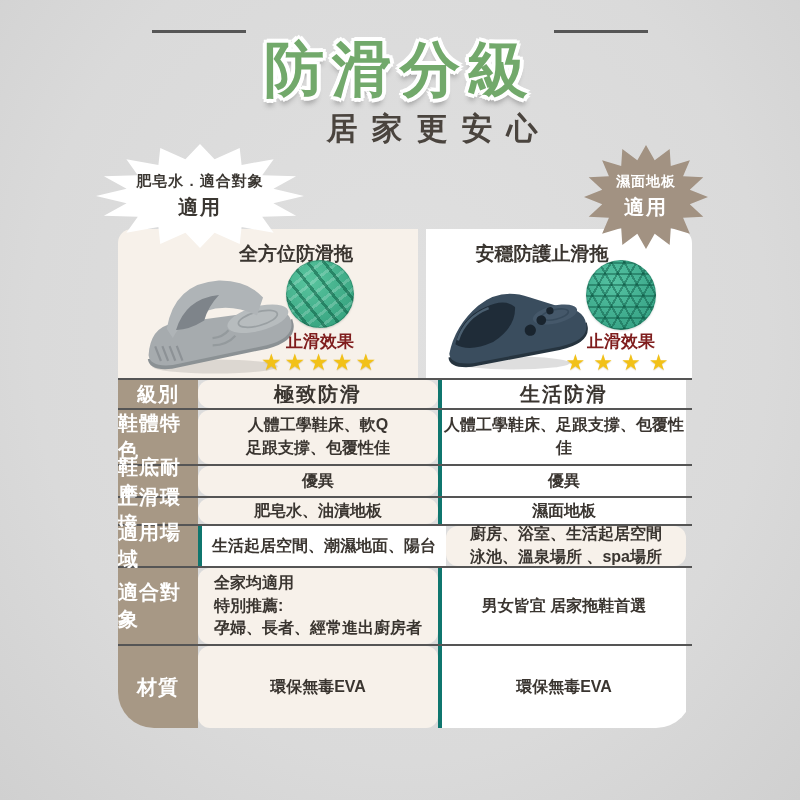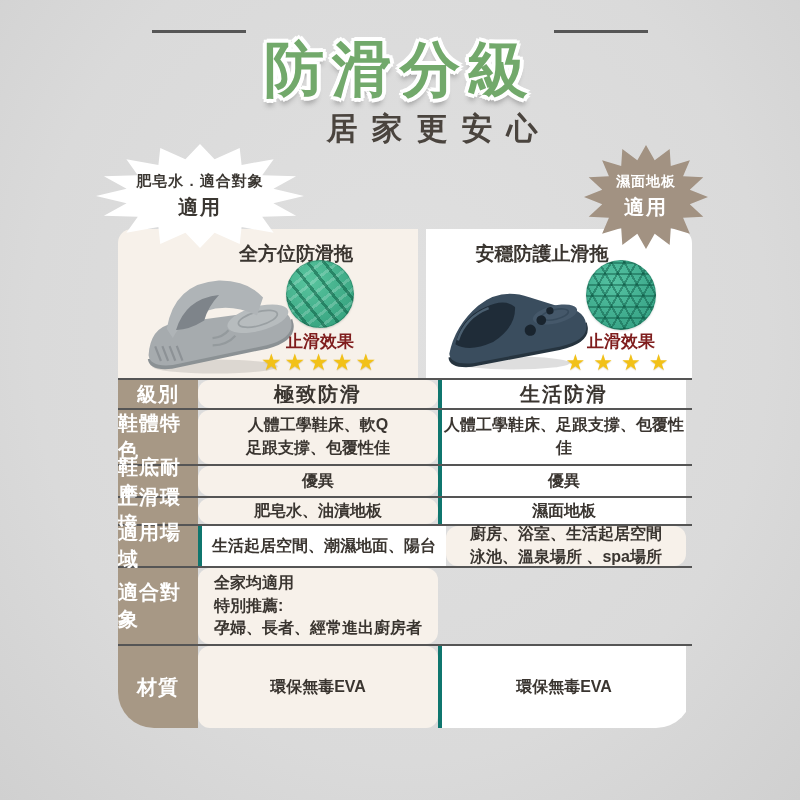--- a/index.html
+++ b/index.html
@@ -229,20 +229,25 @@
       </div>
       <div class="trow">
         <div class="tlabel">適合對象</div>
         <div class="tcell tcell-left la">
           <div class="lines">
             <div>全家均適用</div>
             <div>特別推薦:</div>
             <div>孕婦、長者、經常進出廚房者</div>
           </div>
         </div>
+        <div class="tcell tcell-right la">
+          <div class="lines">
+            <div>男女皆宜  居家拖鞋首選</div>
+          </div>
+        </div>
       </div>
       <div class="trow">
         <div class="tlabel">材質</div>
         <div class="tcell tcell-left">
           <div class="lines">
             <div>環保無毒EVA</div>
           </div>
         </div>
         <div class="tcell tcell-right">
           <div class="lines">

